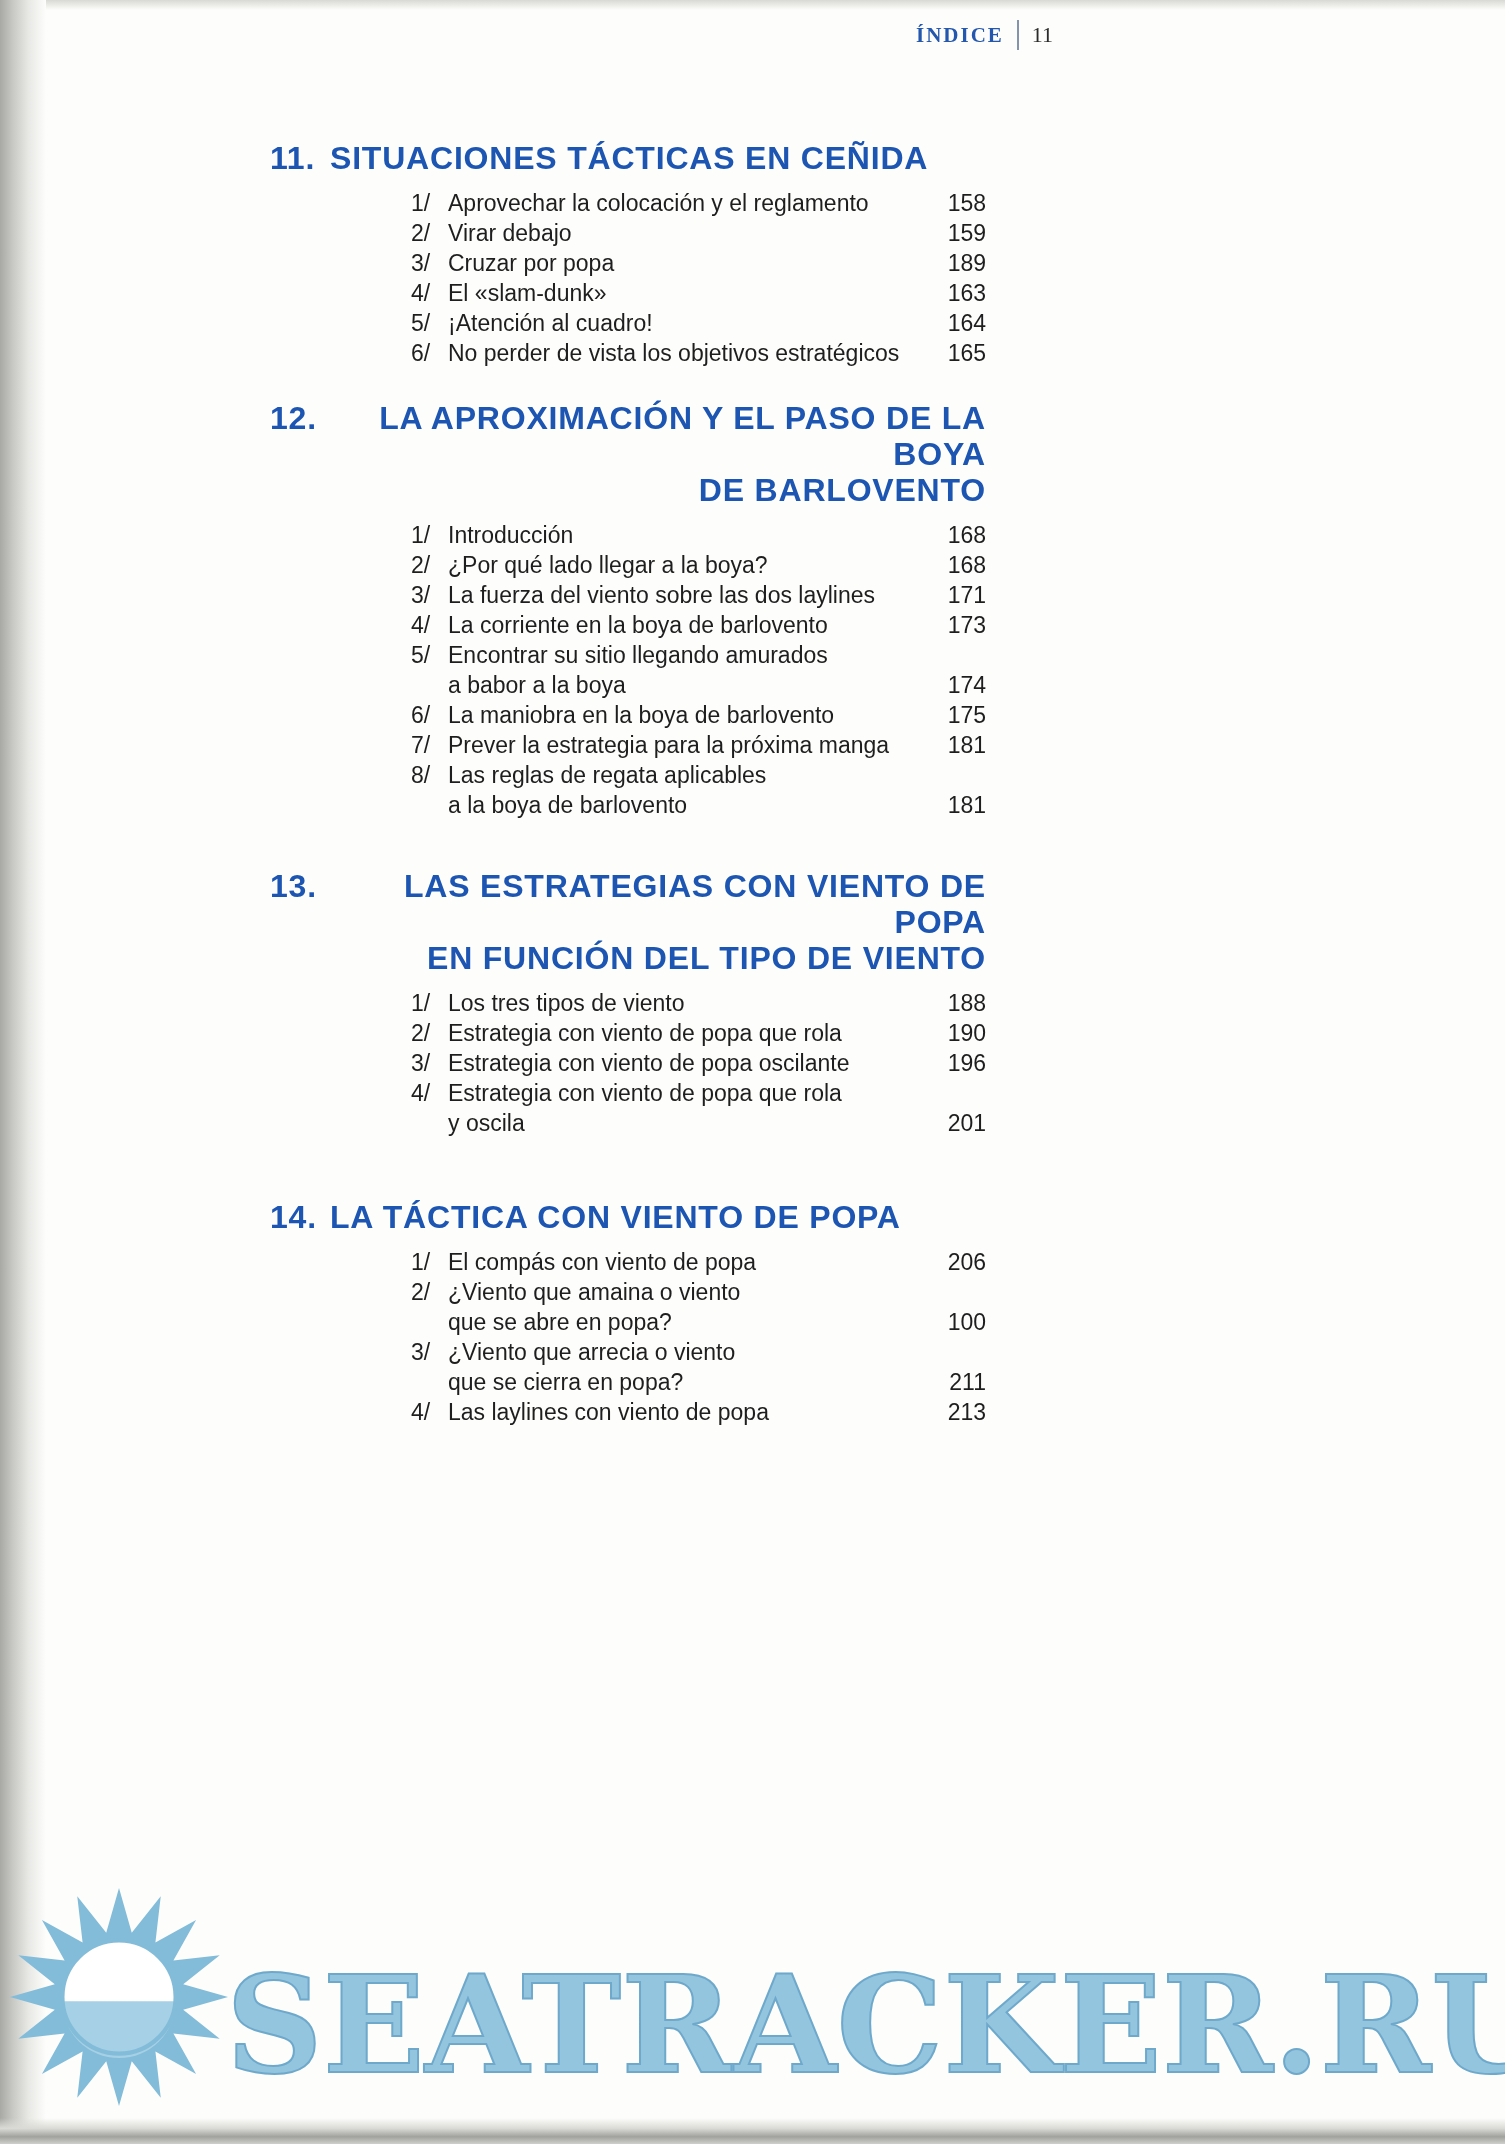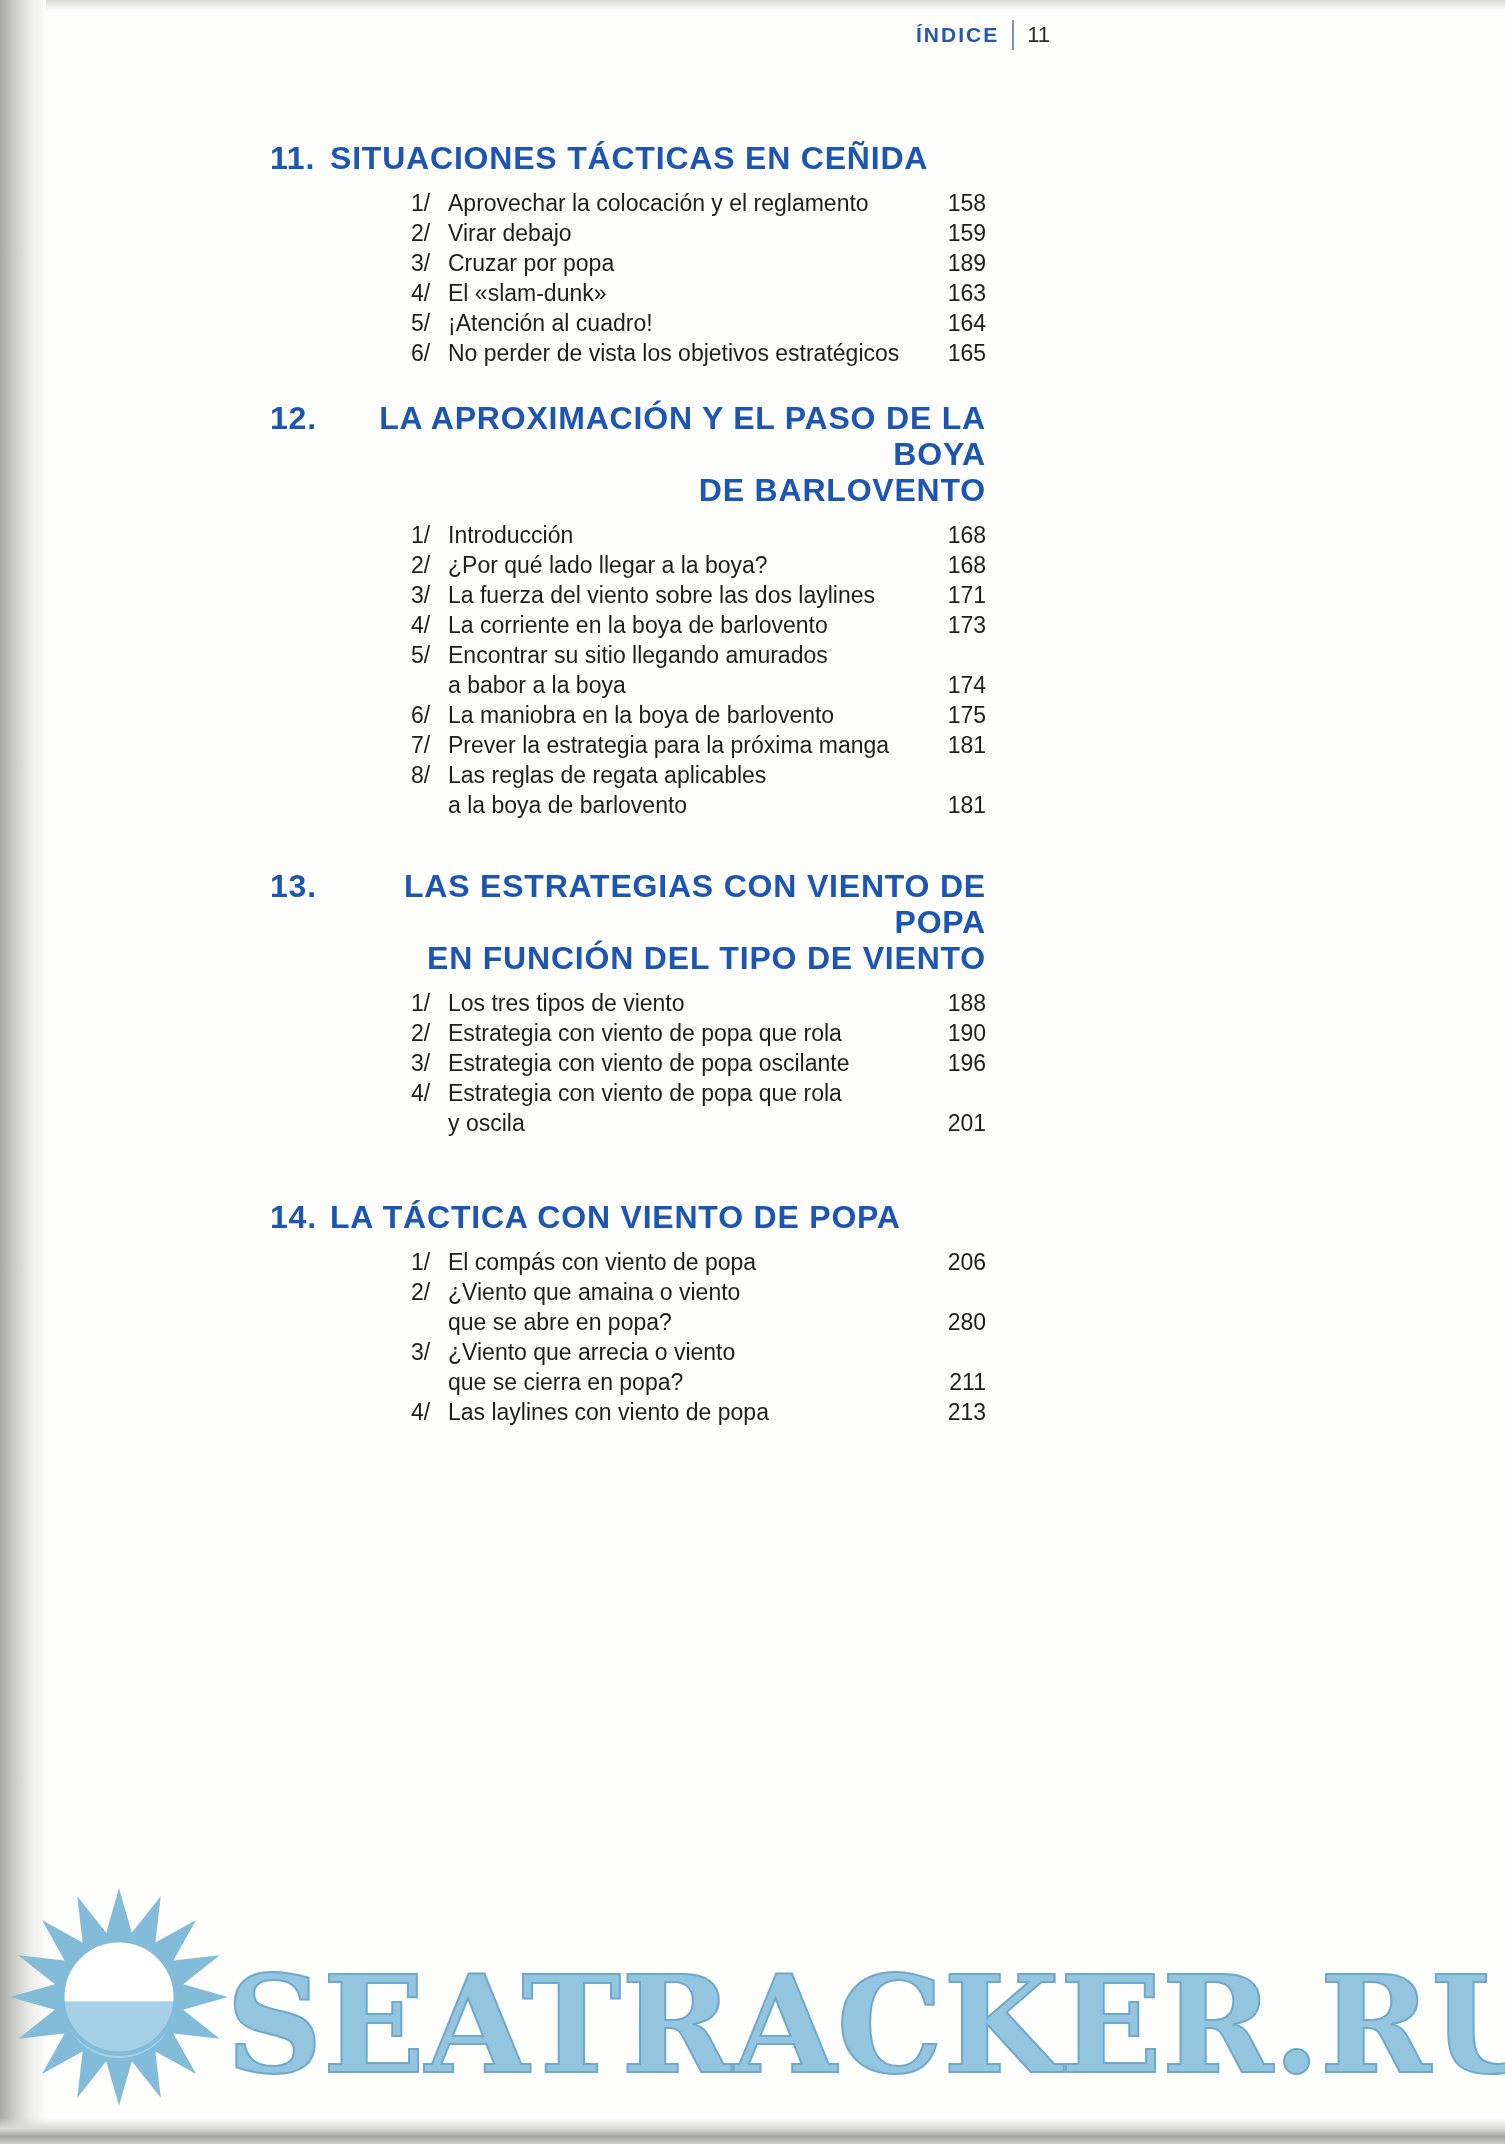--- a/index.html
+++ b/index.html
@@ -21,21 +21,21 @@
     background: linear-gradient(to bottom, #d8d8d4, rgba(253,253,251,0));
   }
   .edge-bottom {
     position: absolute; left: 0; bottom: 0; right: 0; height: 26px;
     background: linear-gradient(to bottom, rgba(253,253,251,0) 0%, #dadad6 40%, #a1a19d 72%, #cfcfcb 100%);
   }
 
   
   .page-header {
     position: absolute; top: 20px; left: 916px;
-    display: flex; align-items: center; gap: 13px;
+    display: flex; align-items: center; gap: 13px; font-family: Liberation Serif, serif;
   }
   .header-title {
     color: #2457ae; font-size: 21px; font-weight: 700; letter-spacing: 2px;
   }
   .header-divider { width: 2px; height: 30px; background: #8694ab; }
   .header-page-number { color: #2b2b2b; font-size: 22px; text-align: right; }
 
   
   .toc { position: absolute; left: 270px; top: 140px; width: 716px; }
   .toc-section:nth-of-type(2) { margin-top: 32px; }
@@ -318,21 +318,21 @@
   </div>
 
   <div class="entry">
     <div class="entry-main">
       <span class="entry-num">2/</span>
       <div class="entry-label">
               <div>¿Viento que amaina o viento</div>
               <div>que se abre en popa?</div>
             </div>
     </div>
-    <span class="entry-page">280</span>
+    <span class="entry-page">100</span>
   </div>
 
   <div class="entry">
     <div class="entry-main">
       <span class="entry-num">3/</span>
       <div class="entry-label">
               <div>¿Viento que arrecia o viento</div>
               <div>que se cierra en popa?</div>
             </div>
     </div>

